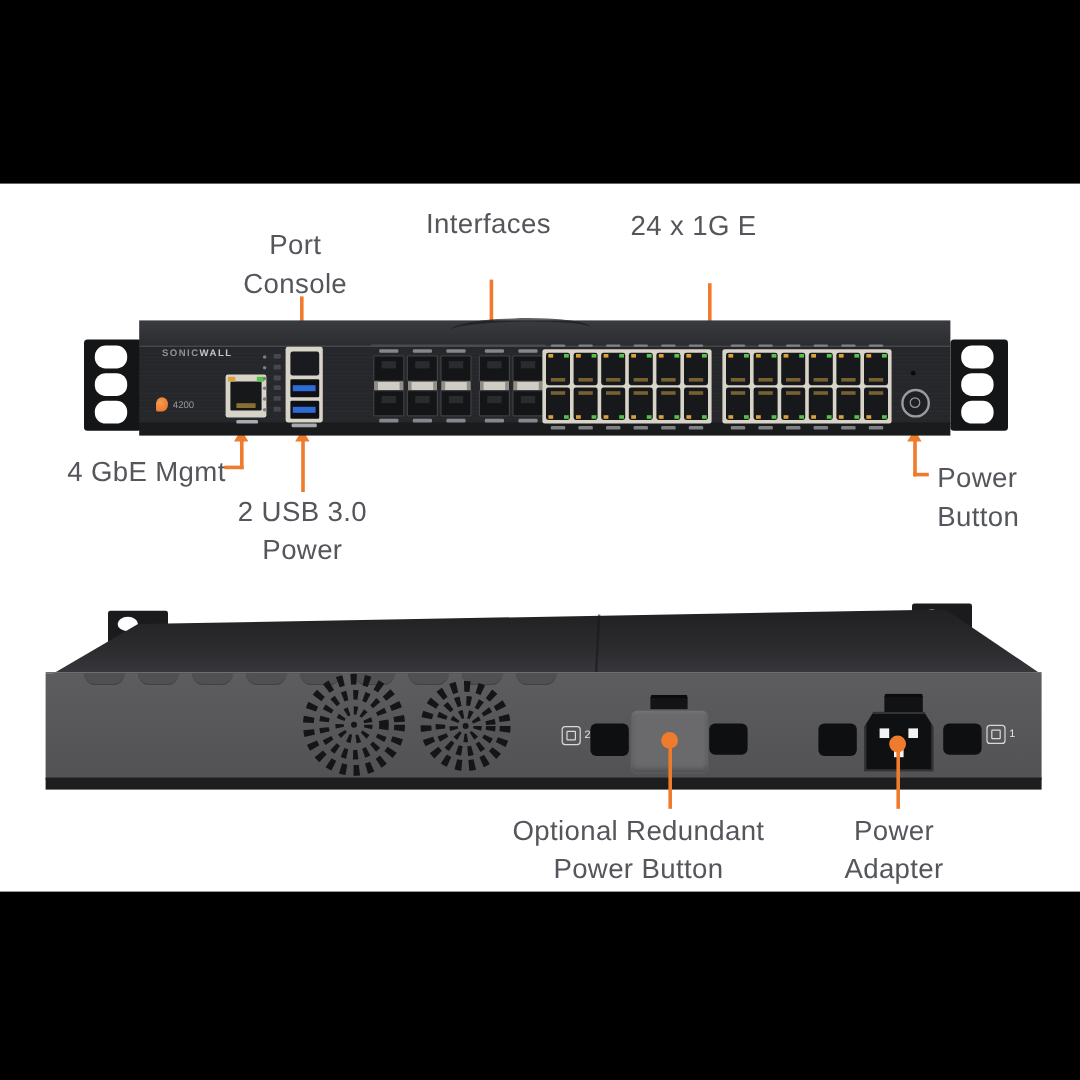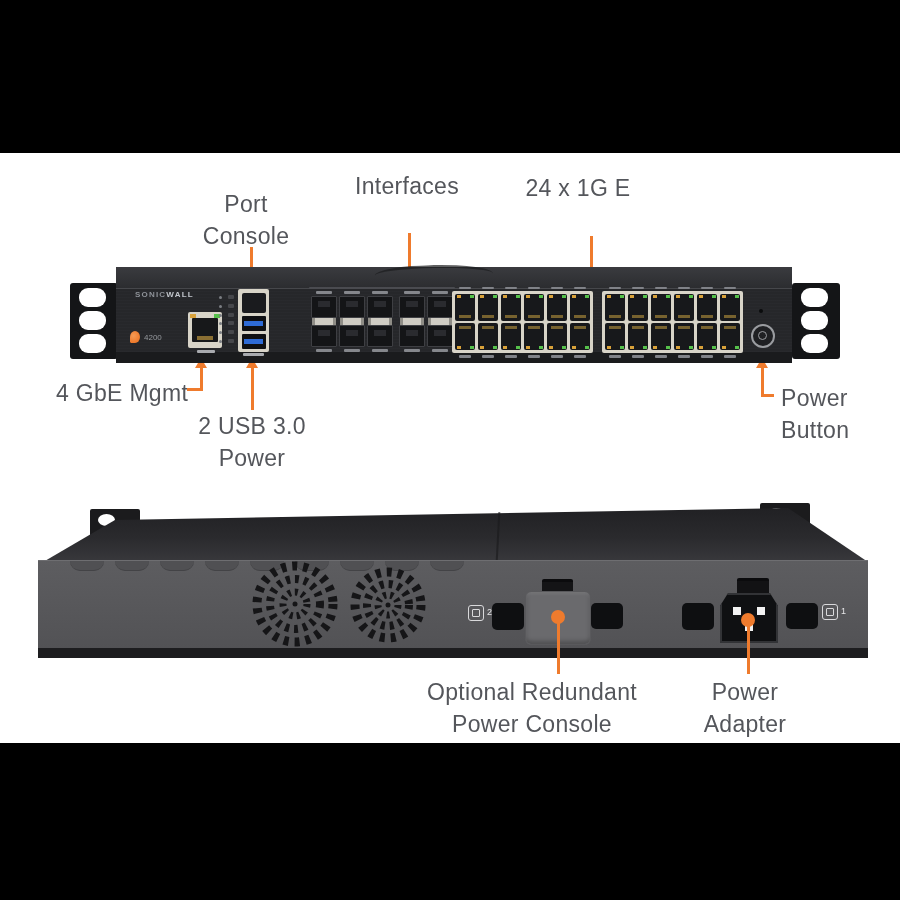--- a/index.html
+++ b/index.html
@@ -397,20 +397,20 @@
   </div>
   <div class="abs" style="left:841px;top:606px;font-size:9px;color:#E6E6E8;z-index:4;">1</div>
 
   <div class="vline" style="left:557px;top:620px;height:54px;z-index:5;"></div>
   <div class="dot" style="left:551px;top:610px;width:14px;height:14px;z-index:5;"></div>
   <div class="vline" style="left:747px;top:623px;height:51px;z-index:5;"></div>
   <div class="dot" style="left:741px;top:613px;width:14px;height:14px;z-index:5;"></div>
 
   <div class="callout center" style="left:412px;top:676px;width:240px;">
     <div>Optional Redundant</div>
-    <div>Power Console</div>
+    <div>Power Button</div>
   </div>
   <div class="callout center" style="left:684px;top:676px;width:122px;">
     <div>Power</div>
     <div>Adapter</div>
   </div>
 
 </div>
 
 </body></html>

